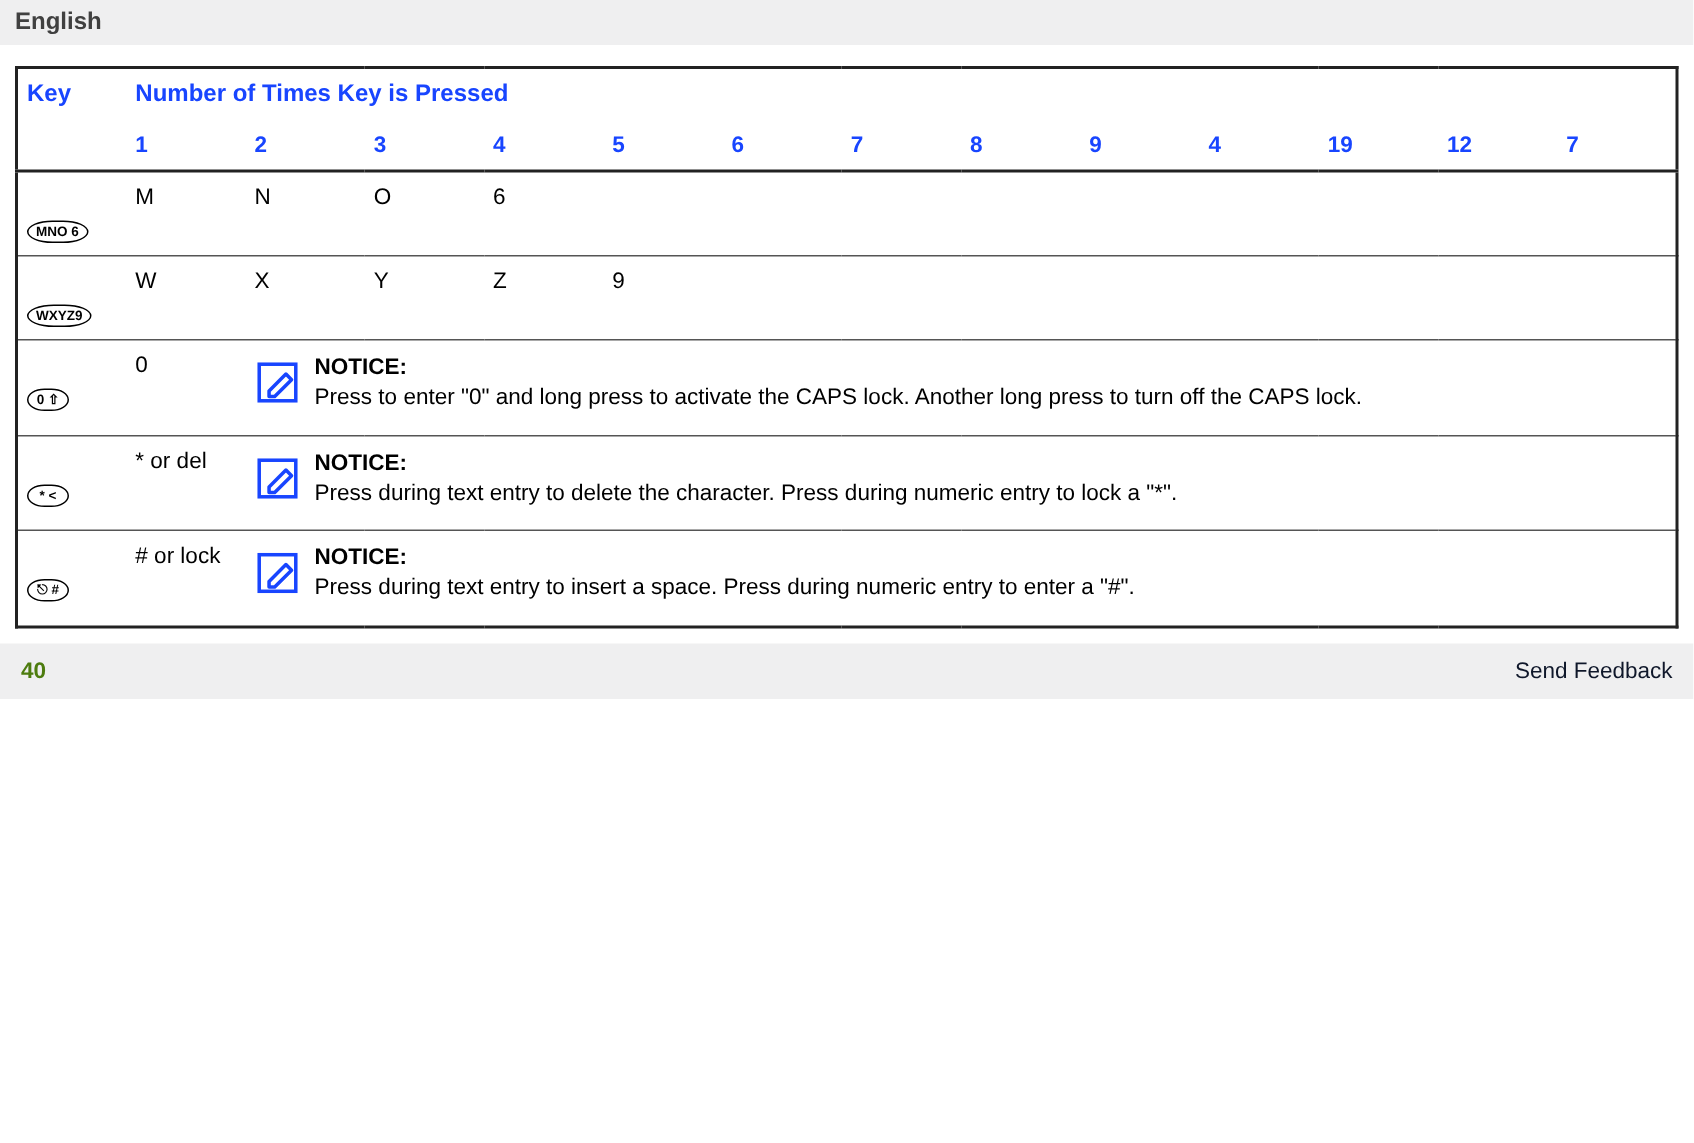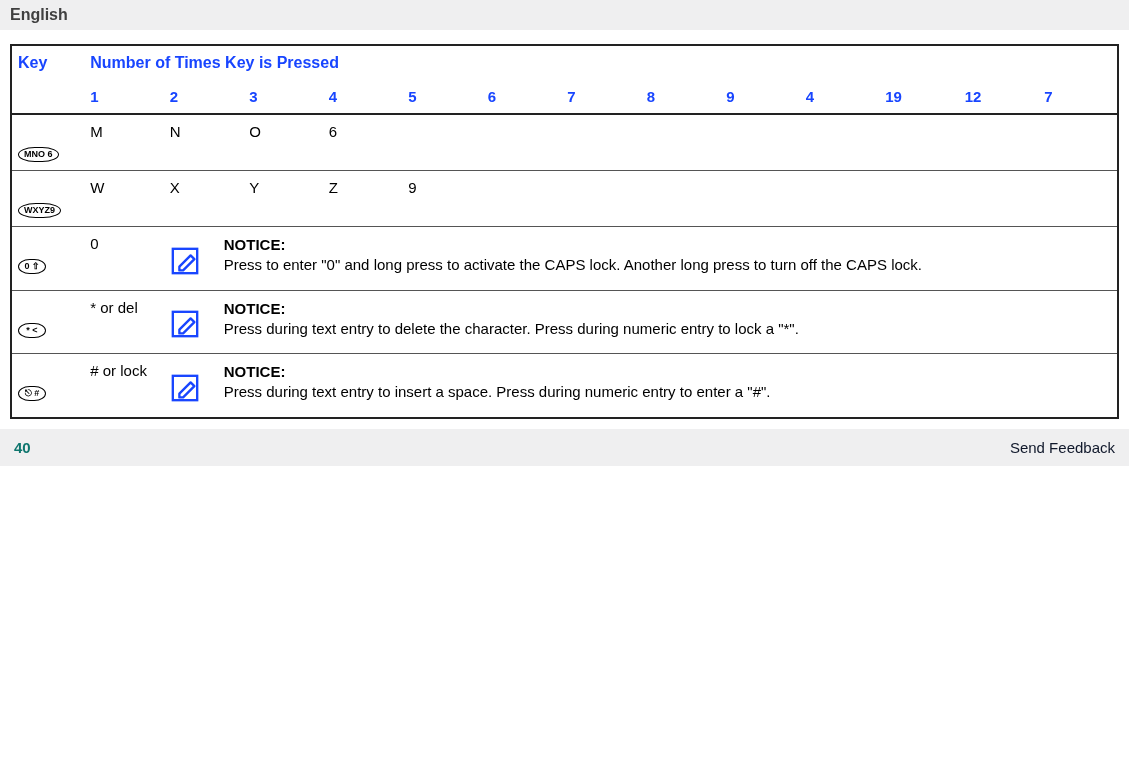--- a/index.html
+++ b/index.html
@@ -67,22 +67,22 @@
     font-size: 9px;
     font-weight: bold;
     min-width: 28px;
     text-align: center;
     line-height: 1;
     white-space: nowrap;
     margin-top: 24px;
   }
   .notice-wrap {
     display: flex;
-    gap: 24px;
-    align-items: flex-end;
+    gap: 10px;
+    align-items: center;
   }
   .notice-icon {
     width: 30px;
     height: 30px;
     flex: 0 0 30px;
     margin-top: 0;
   }
   .notice-text {
     flex: 1;
     line-height: 1.35;
@@ -91,21 +91,21 @@
     font-weight: bold;
   }
   .footer-bar {
     background: #efeff0;
     display: flex;
     justify-content: space-between;
     padding: 10px 14px;
     font-size: 15px;
   }
   .footer-page {
-    color: #0f766e;
+    color: #4d7c0f;
     font-weight: bold;
   }
   .footer-link {
     color: #0f172a;
     cursor: pointer;
   }
 </style>
 </head>
 <body>
 

